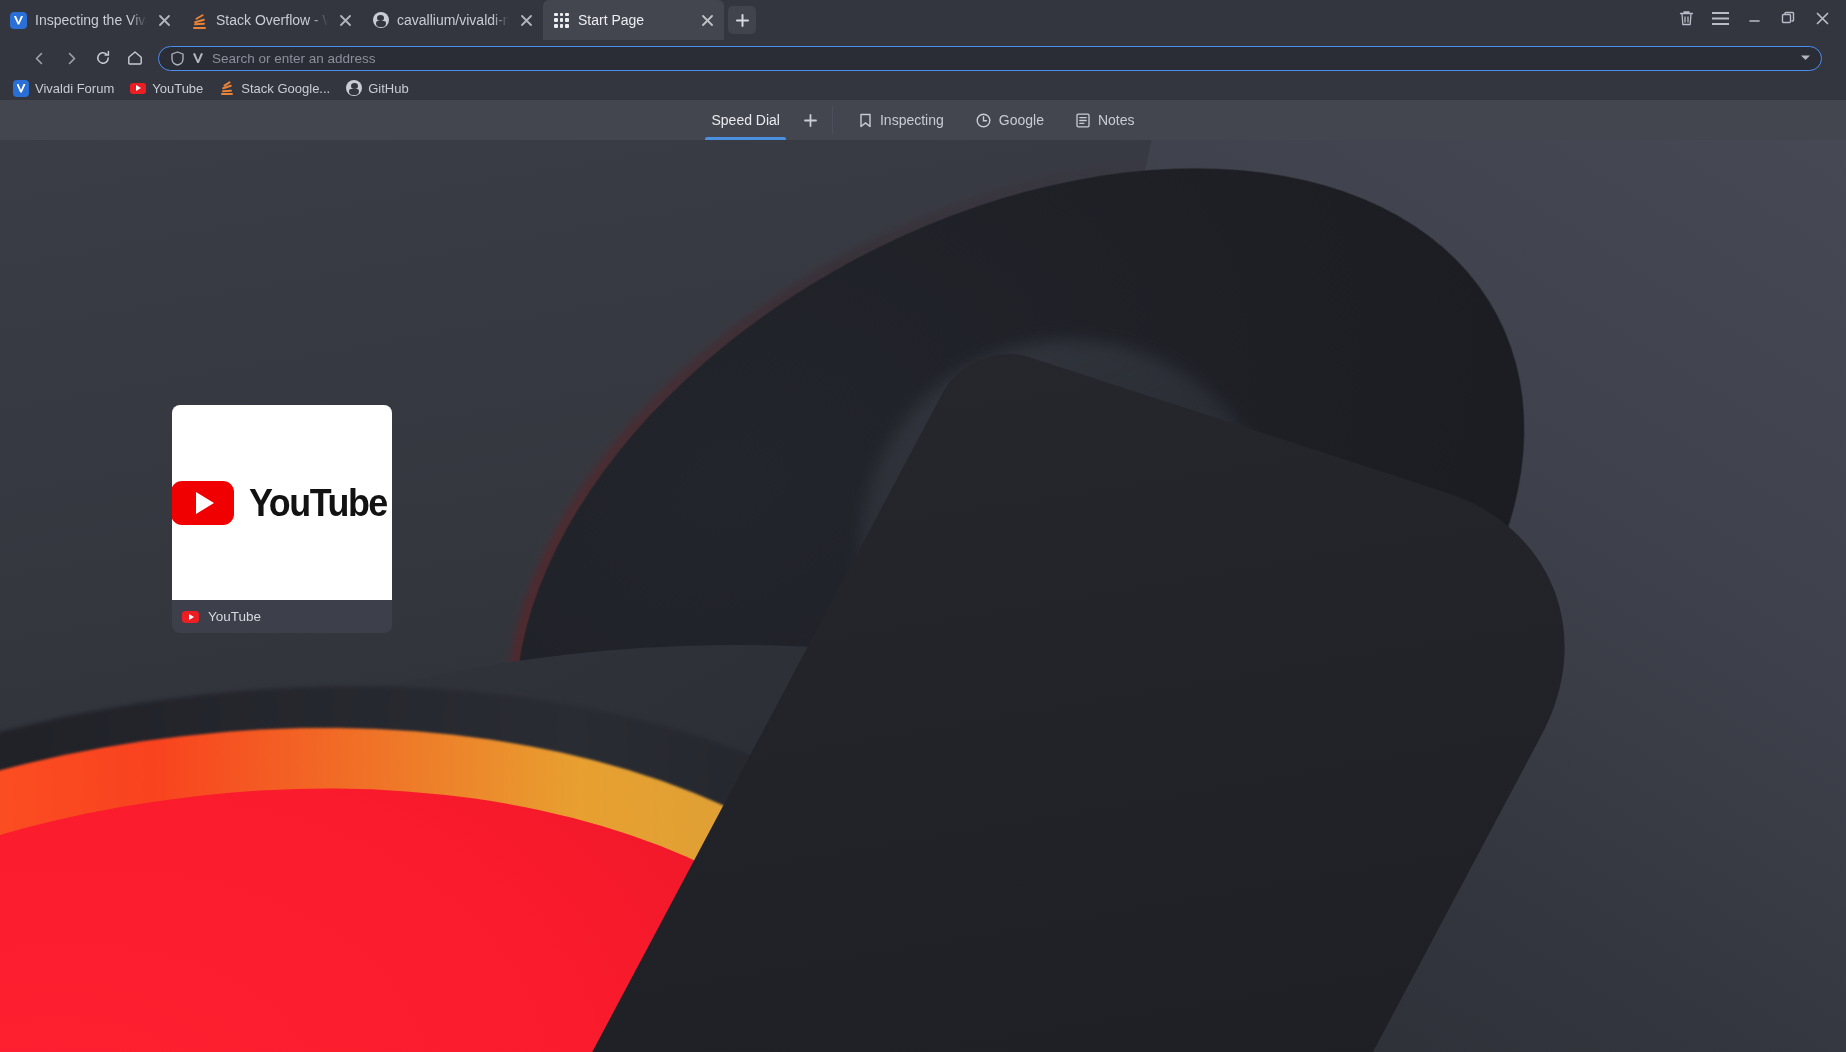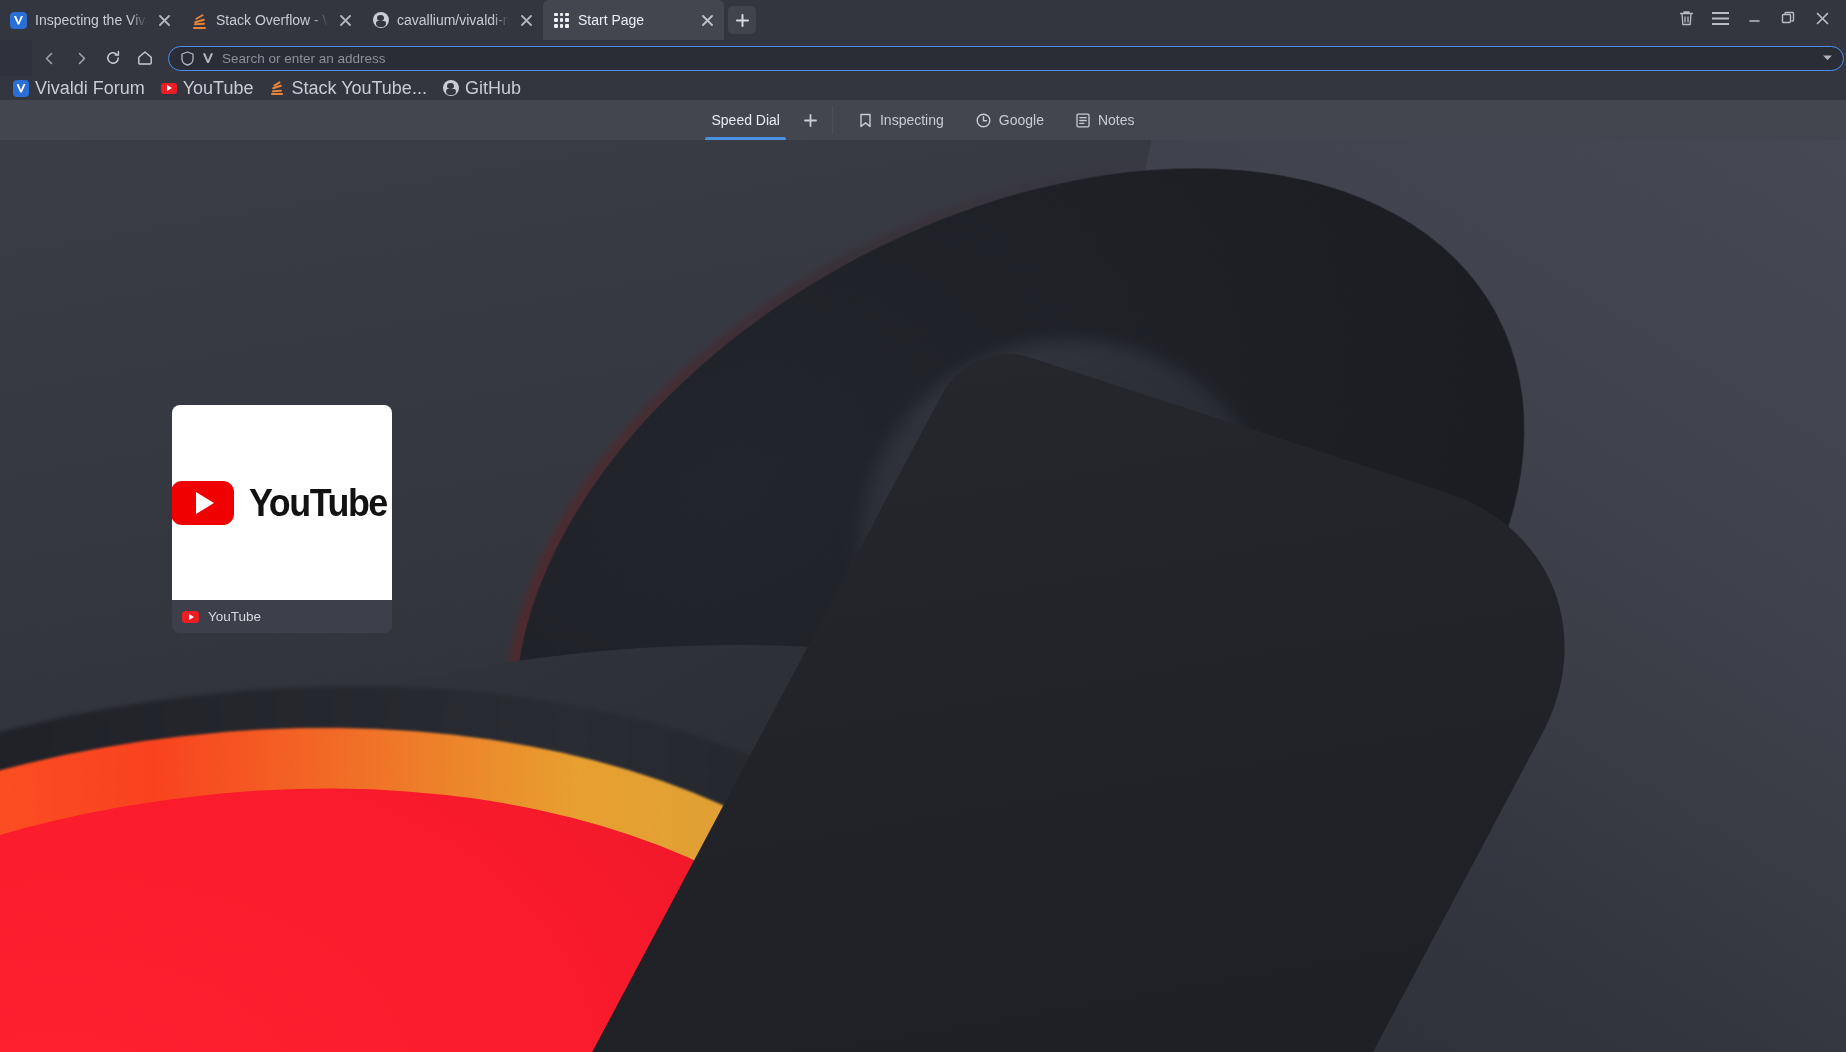--- a/index.html
+++ b/index.html
@@ -94,21 +94,21 @@
   .win-btn {
     width:32px; height:28px;
     display:flex; align-items:center; justify-content:center;
     border-radius:4px; color:#b9bcc6;
   }
 
   
   .addrbar {
     height:36px; background:#33353f;
     display:flex; align-items:center; gap:2px;
-    padding:0 2px; position:relative; z-index:25;margin-left:32px;
+    padding:0 24px; position:relative; z-index:25;
   }
   .nav-btn {
     width:30px; height:28px;
     display:flex; align-items:center; justify-content:center;
     border-radius:4px; color:#9ea2ad;
   }
   .nav-btn.enabled { color:#c9ccd4; }
   .urlfield {
     flex:1 1 auto; height:25px; margin-left:6px;
     background:#2b2d36; border:1px solid #4c8ef0; border-radius:13px;
@@ -132,21 +132,21 @@
 
   
   .bookbar {
     height:24px; background:#33353f;
     display:flex; align-items:center; gap:2px;
     padding:0 6px; position:relative; z-index:20;
   }
   .bm {
     display:flex; align-items:center; gap:6px;
     height:21px; padding:0 7px; border-radius:4px;
-    font-size:18px; color:#c9ccd4; white-space:nowrap;
+    font-size:13px; color:#c9ccd4; white-space:nowrap;
   }
   .bm-ico { width:16px; height:16px; flex:0 0 16px; display:flex; align-items:center; justify-content:center; }
   .fav-yt {
     width:16px; height:11px; border-radius:3px; background:#ed1d24;
     display:flex; align-items:center; justify-content:center;
   }
   .fav-yt::after {
     content:""; width:0; height:0;
     border-left:5px solid #fff; border-top:3px solid transparent; border-bottom:3px solid transparent;
     margin-left:1px;
@@ -481,21 +481,21 @@
   </div>
   <div class="bm">
     <span class="bm-ico">
       <span class="fav-so" style="width:16px;height:16px;">
         <i style="left:2px;bottom:1px;width:12px;height:2px;"></i>
         <i style="left:3px;bottom:4.5px;width:10px;height:2px;transform:rotate(-5deg);"></i>
         <i style="left:3px;bottom:8px;width:10px;height:2px;transform:rotate(-18deg);"></i>
         <i style="left:4px;bottom:11px;width:8px;height:2px;transform:rotate(-32deg);"></i>
       </span>
     </span>
-    <span>Stack YouTube...</span>
+    <span>Stack Google...</span>
   </div>
   <div class="bm">
     <span class="bm-ico">
         <span class="fav-gh"></span>
       </span>
     <span>GitHub</span>
   </div>
 </div>
 
 <div class="page">

